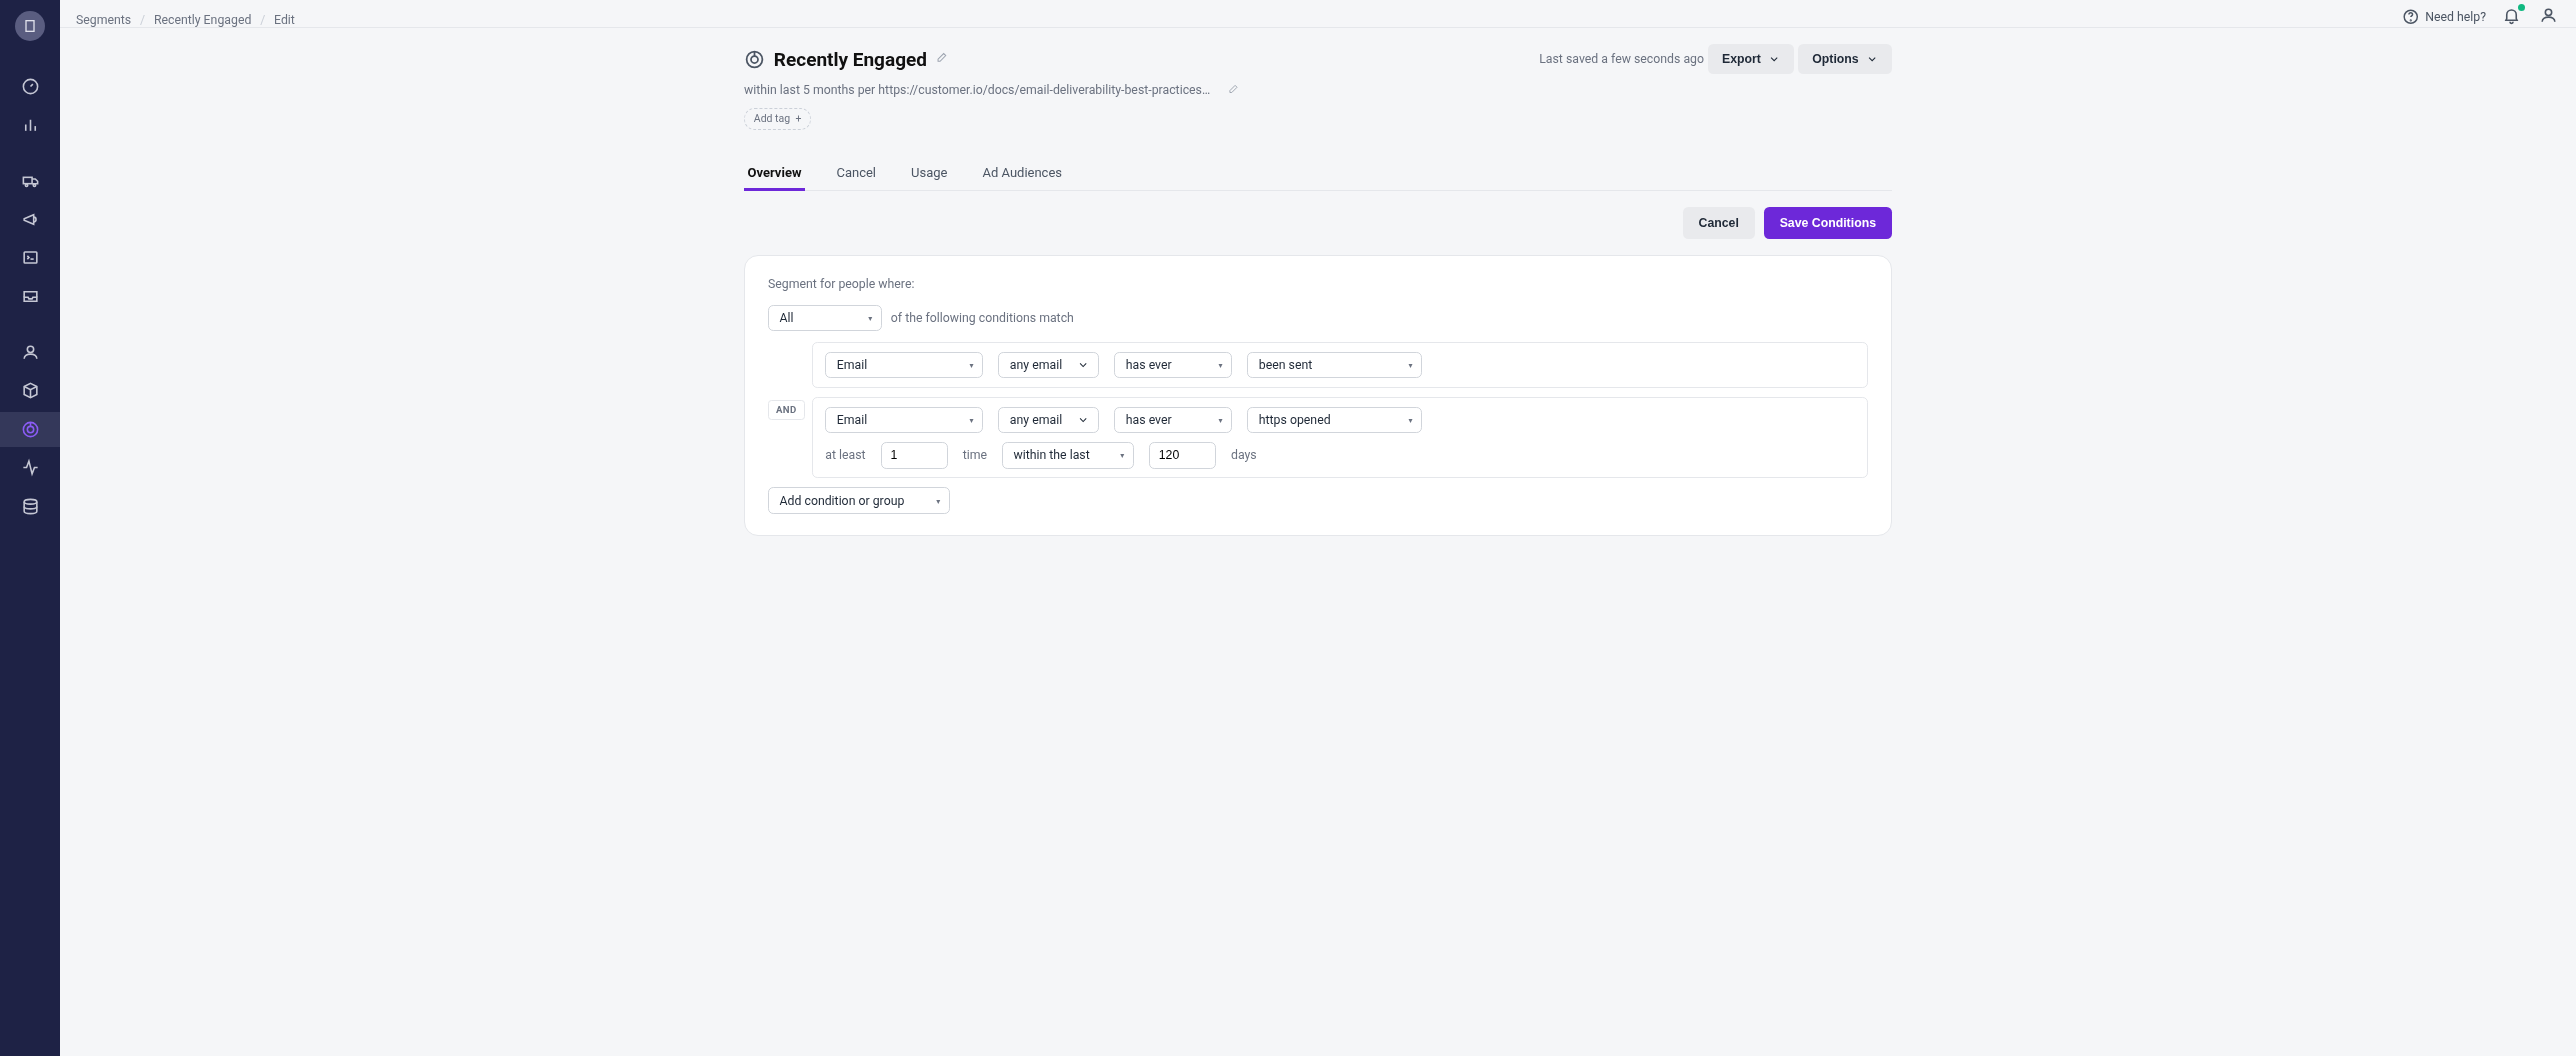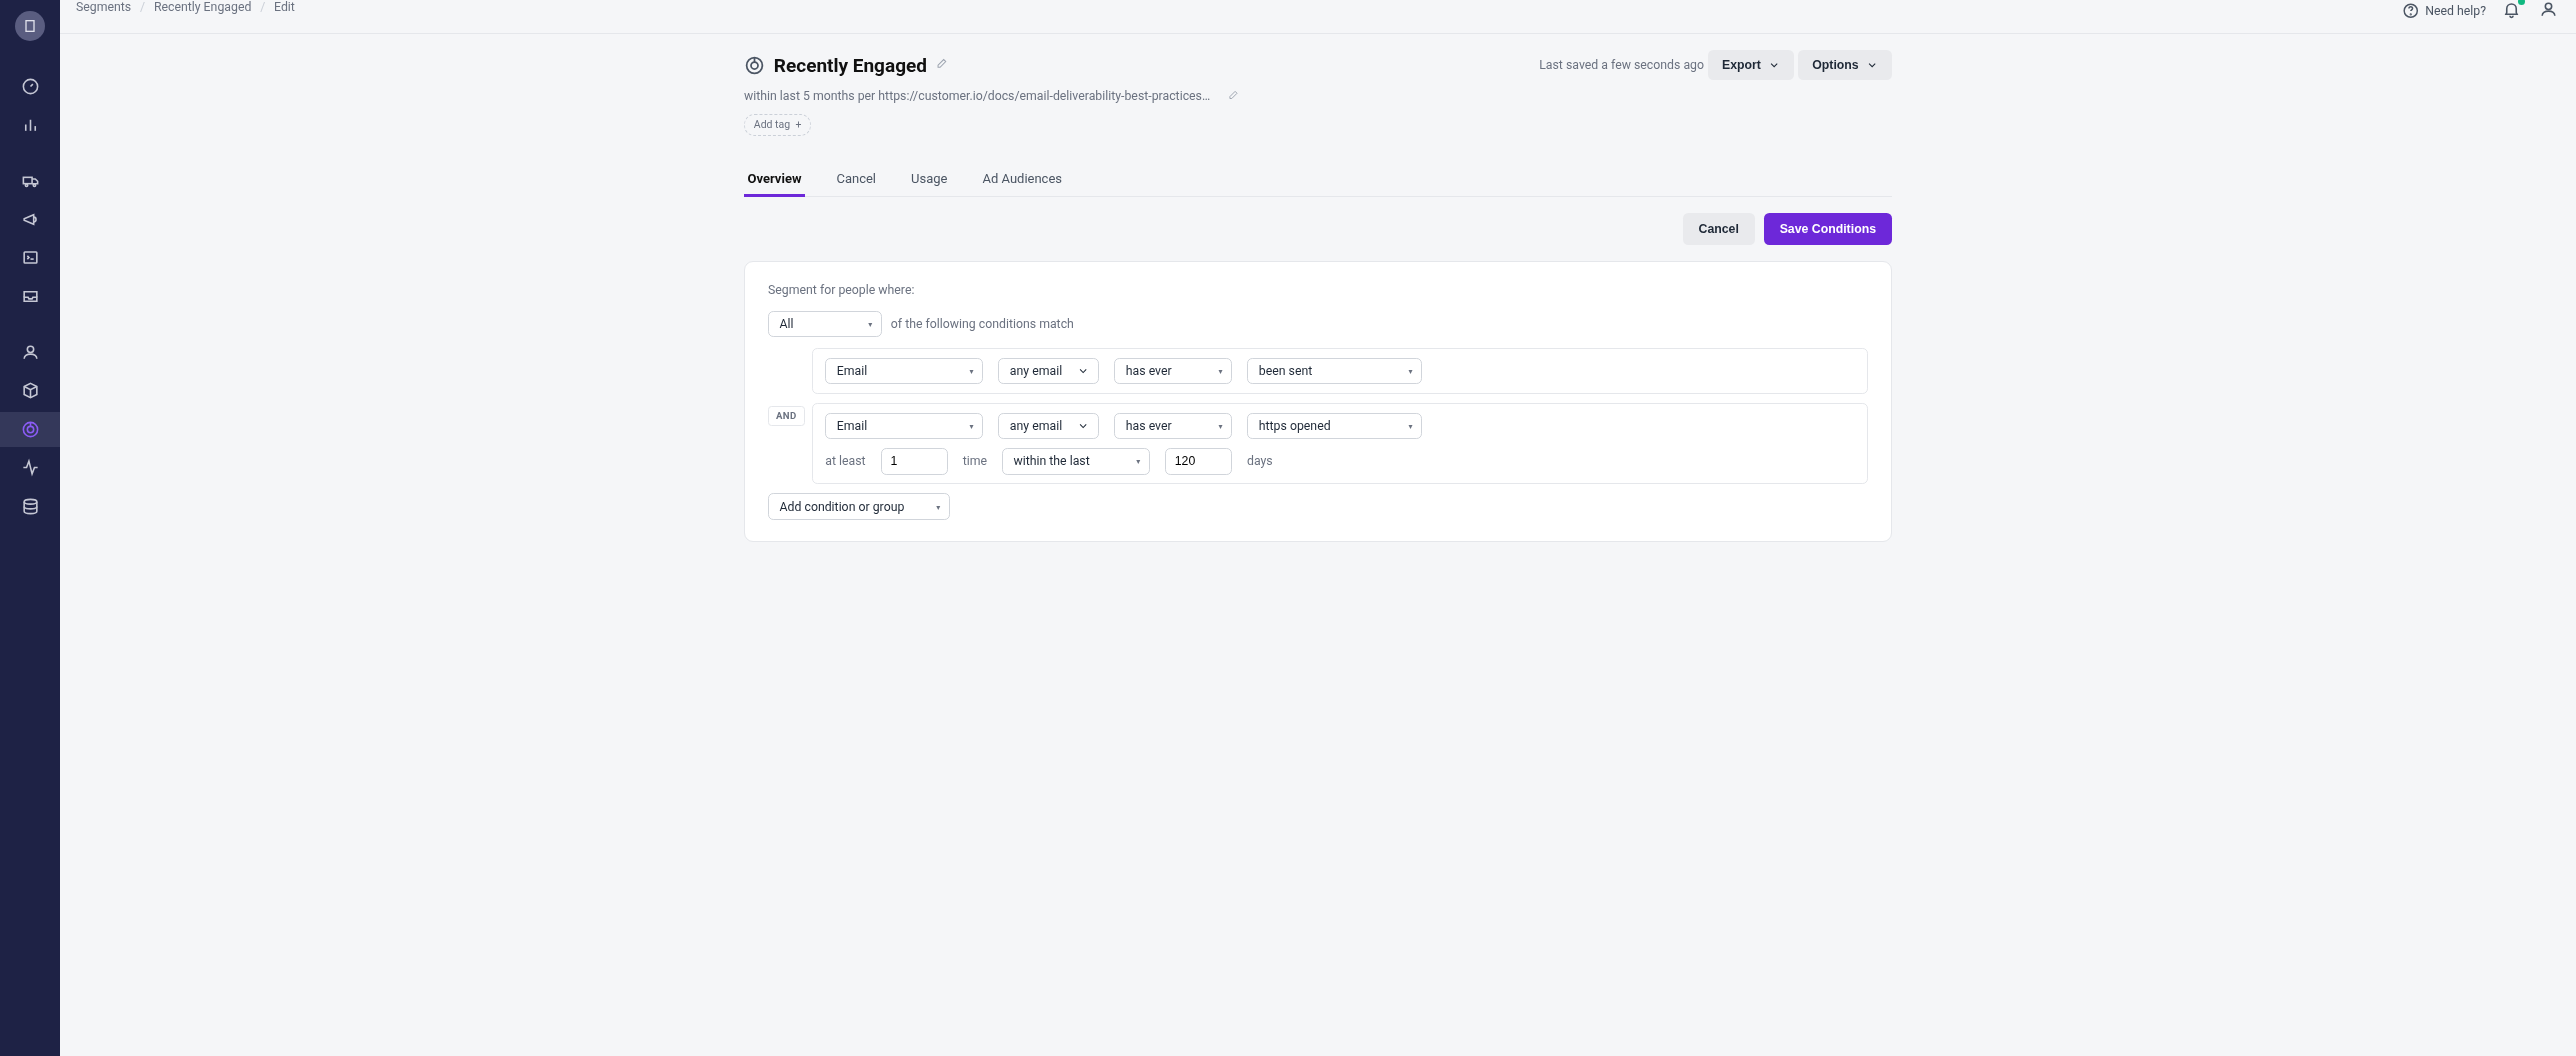--- a/index.html
+++ b/index.html
@@ -58,25 +58,25 @@
       height: 19px;
     }
     
     .main {
       flex: 1;
       display: flex;
       flex-direction: column;
     }
     
     .topbar {
-      height: 34px;
+      height: 28px;
       background: #f5f6f8;
       border-bottom: 0.9px solid #e5e7eb;
       display: flex;
-      align-items: flex-start;
+      align-items: flex-end;
       padding: 0 16px;
     }
     .breadcrumb {
       display: flex;
       align-items: center;
       gap: 8.8px;
       color: #6b7280;
       font-size: 12.3px;
     }
     .breadcrumb a {
@@ -246,21 +246,21 @@
       border-radius: 5.3px;
       padding: 8.8px 16px;
       font-size: 12.3px;
       font-weight: 600;
       cursor: pointer;
     }
     
     .card {
       background: #fff;
       border: 0.9px solid #e5e7eb;
-      border-radius: 9px;
+      border-radius: 14px;
       padding: 21px 23px;
     }
     .card-title {
       color: #6b7280;
       margin-bottom: 14px;
     }
     .cond-row {
       display: flex;
       align-items: center;
       gap: 8.8px;
@@ -563,21 +563,21 @@
                     <path d="M6 9l6 6 6-6"></path>
                   </svg>
               </div>
               <div class="select-like w-135">has ever</div>
               <div class="select-like w-200">https opened</div>
             </div>
             <div class="cond-inner-row">
               <span class="cond-text">at least</span>
               <input class="input-num" value="1" style="">
               <span class="cond-text">time</span>
-              <div class="select-like" style="width:148px">within the last</div>
+              <div class="select-like" style="width:132px">within the last</div>
               <input class="input-num" value="120" style="">
               <span class="cond-text">days</span>
             </div>
           </div>
         </div>
 
         <div class="select-like w-198" style="margin-top:8.8px">Add condition or group</div>
       </div>
     </div>
   </div>

